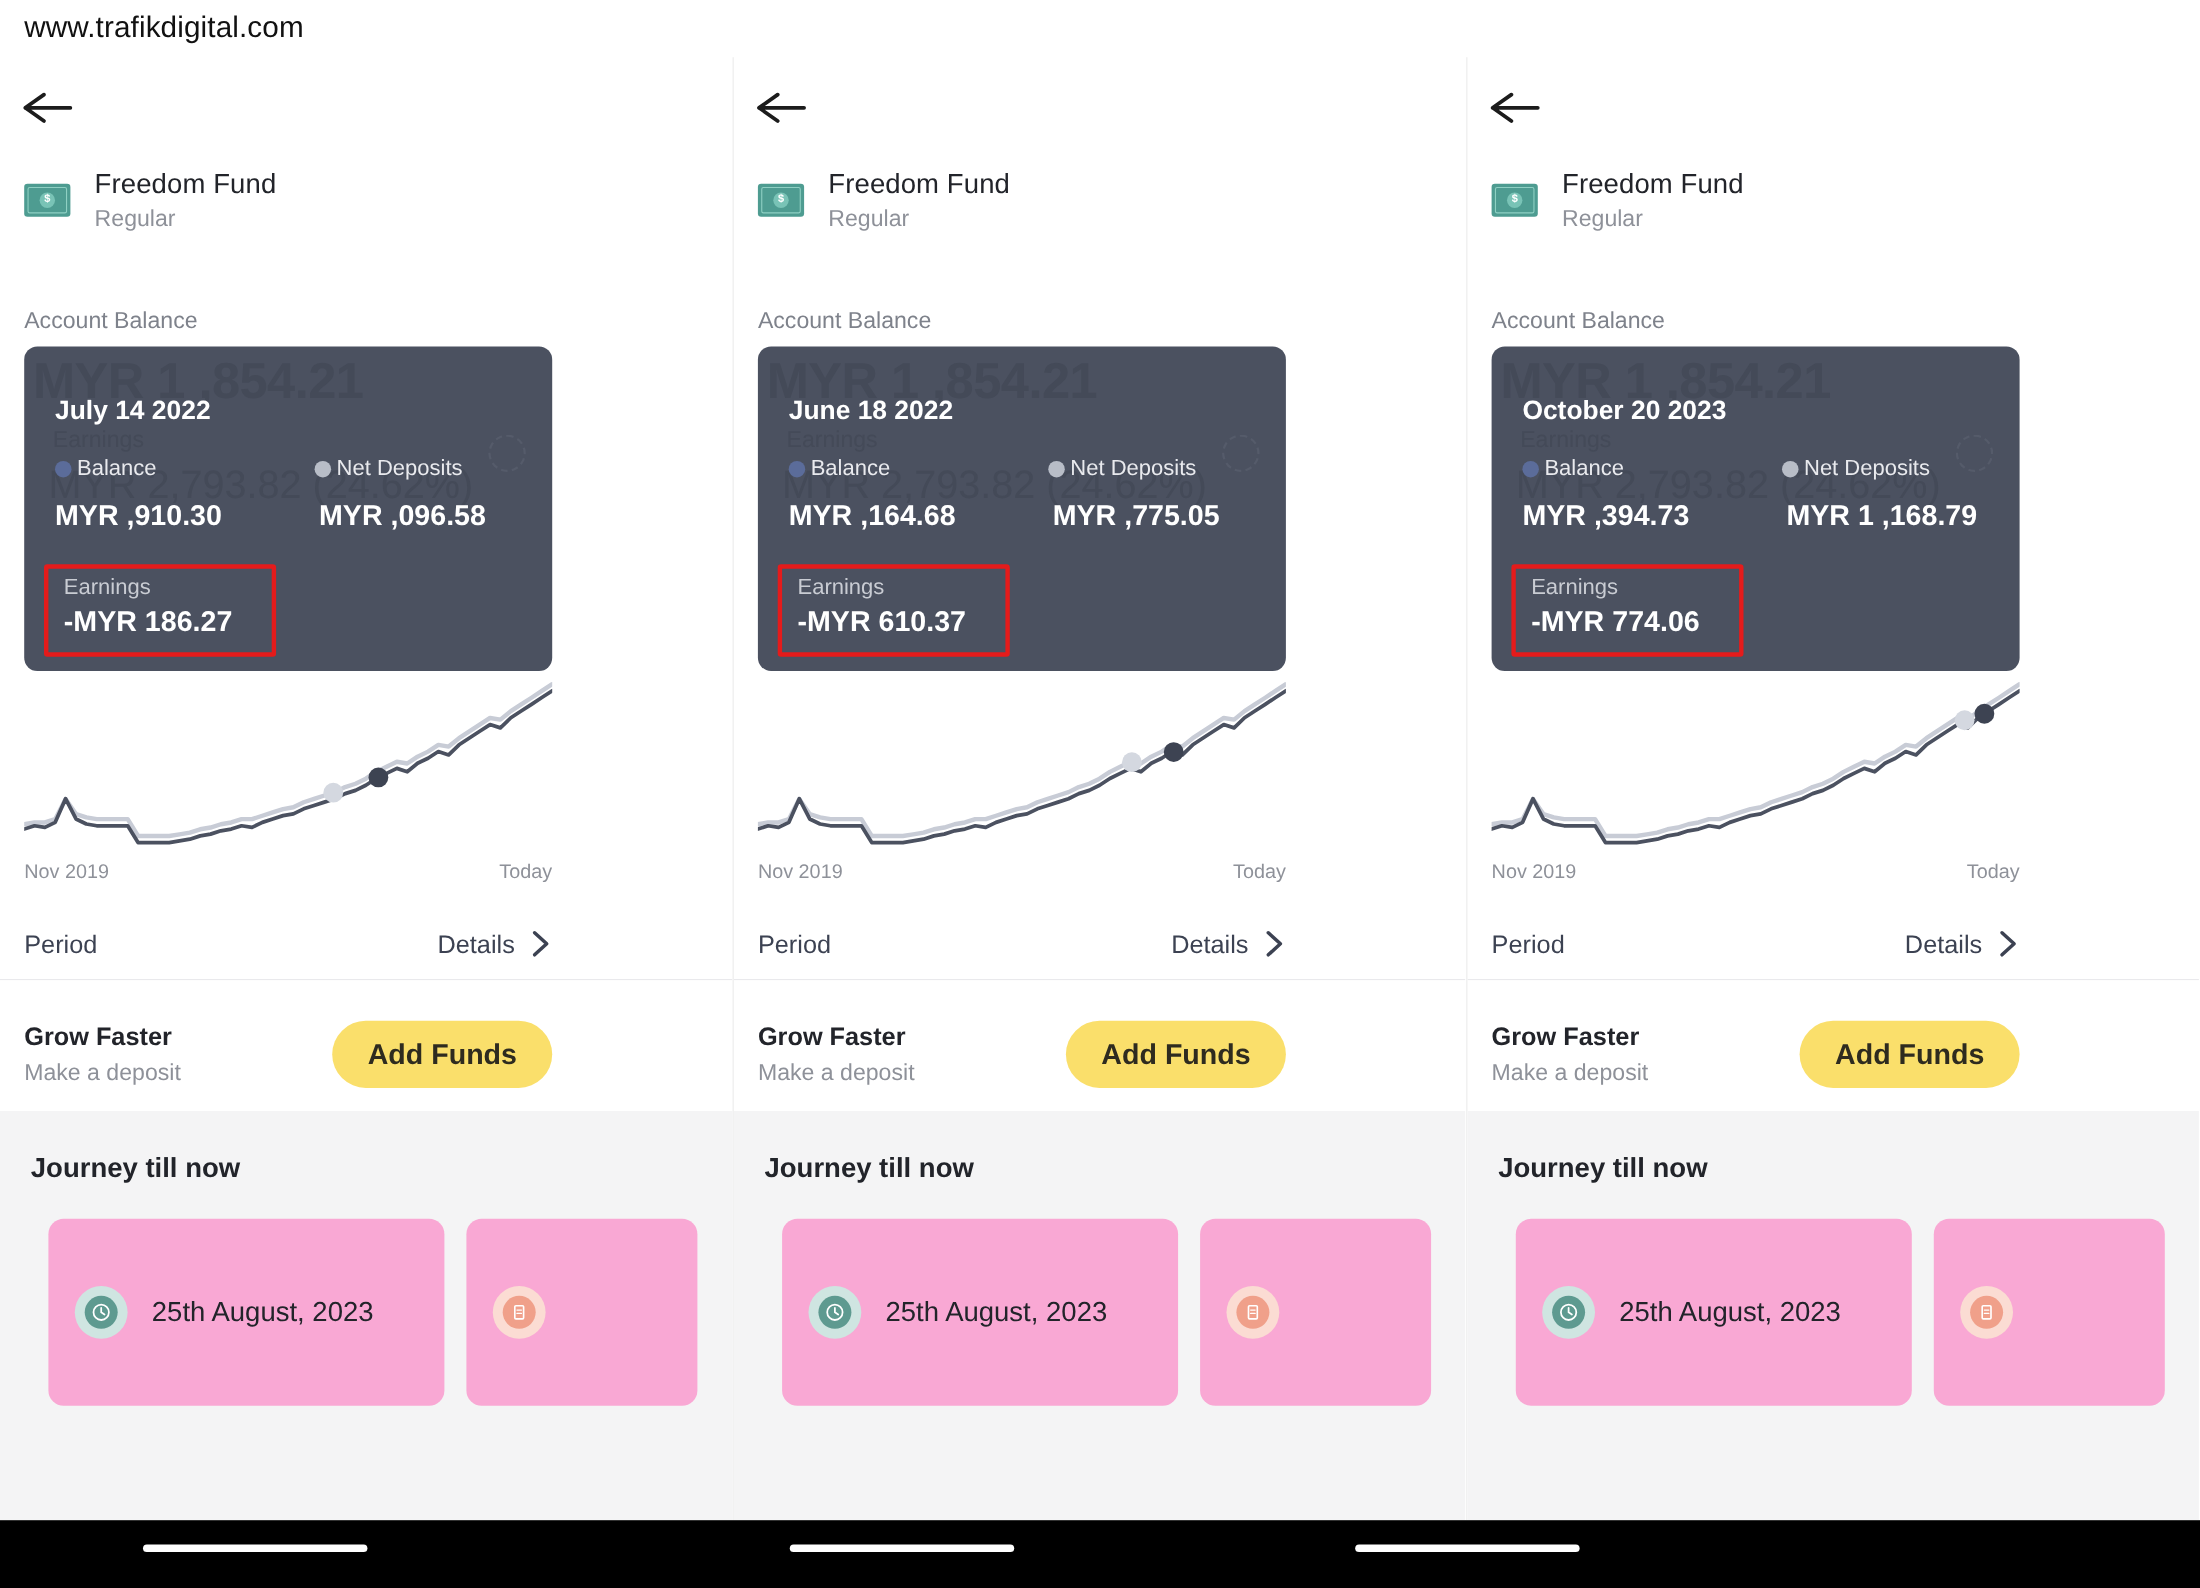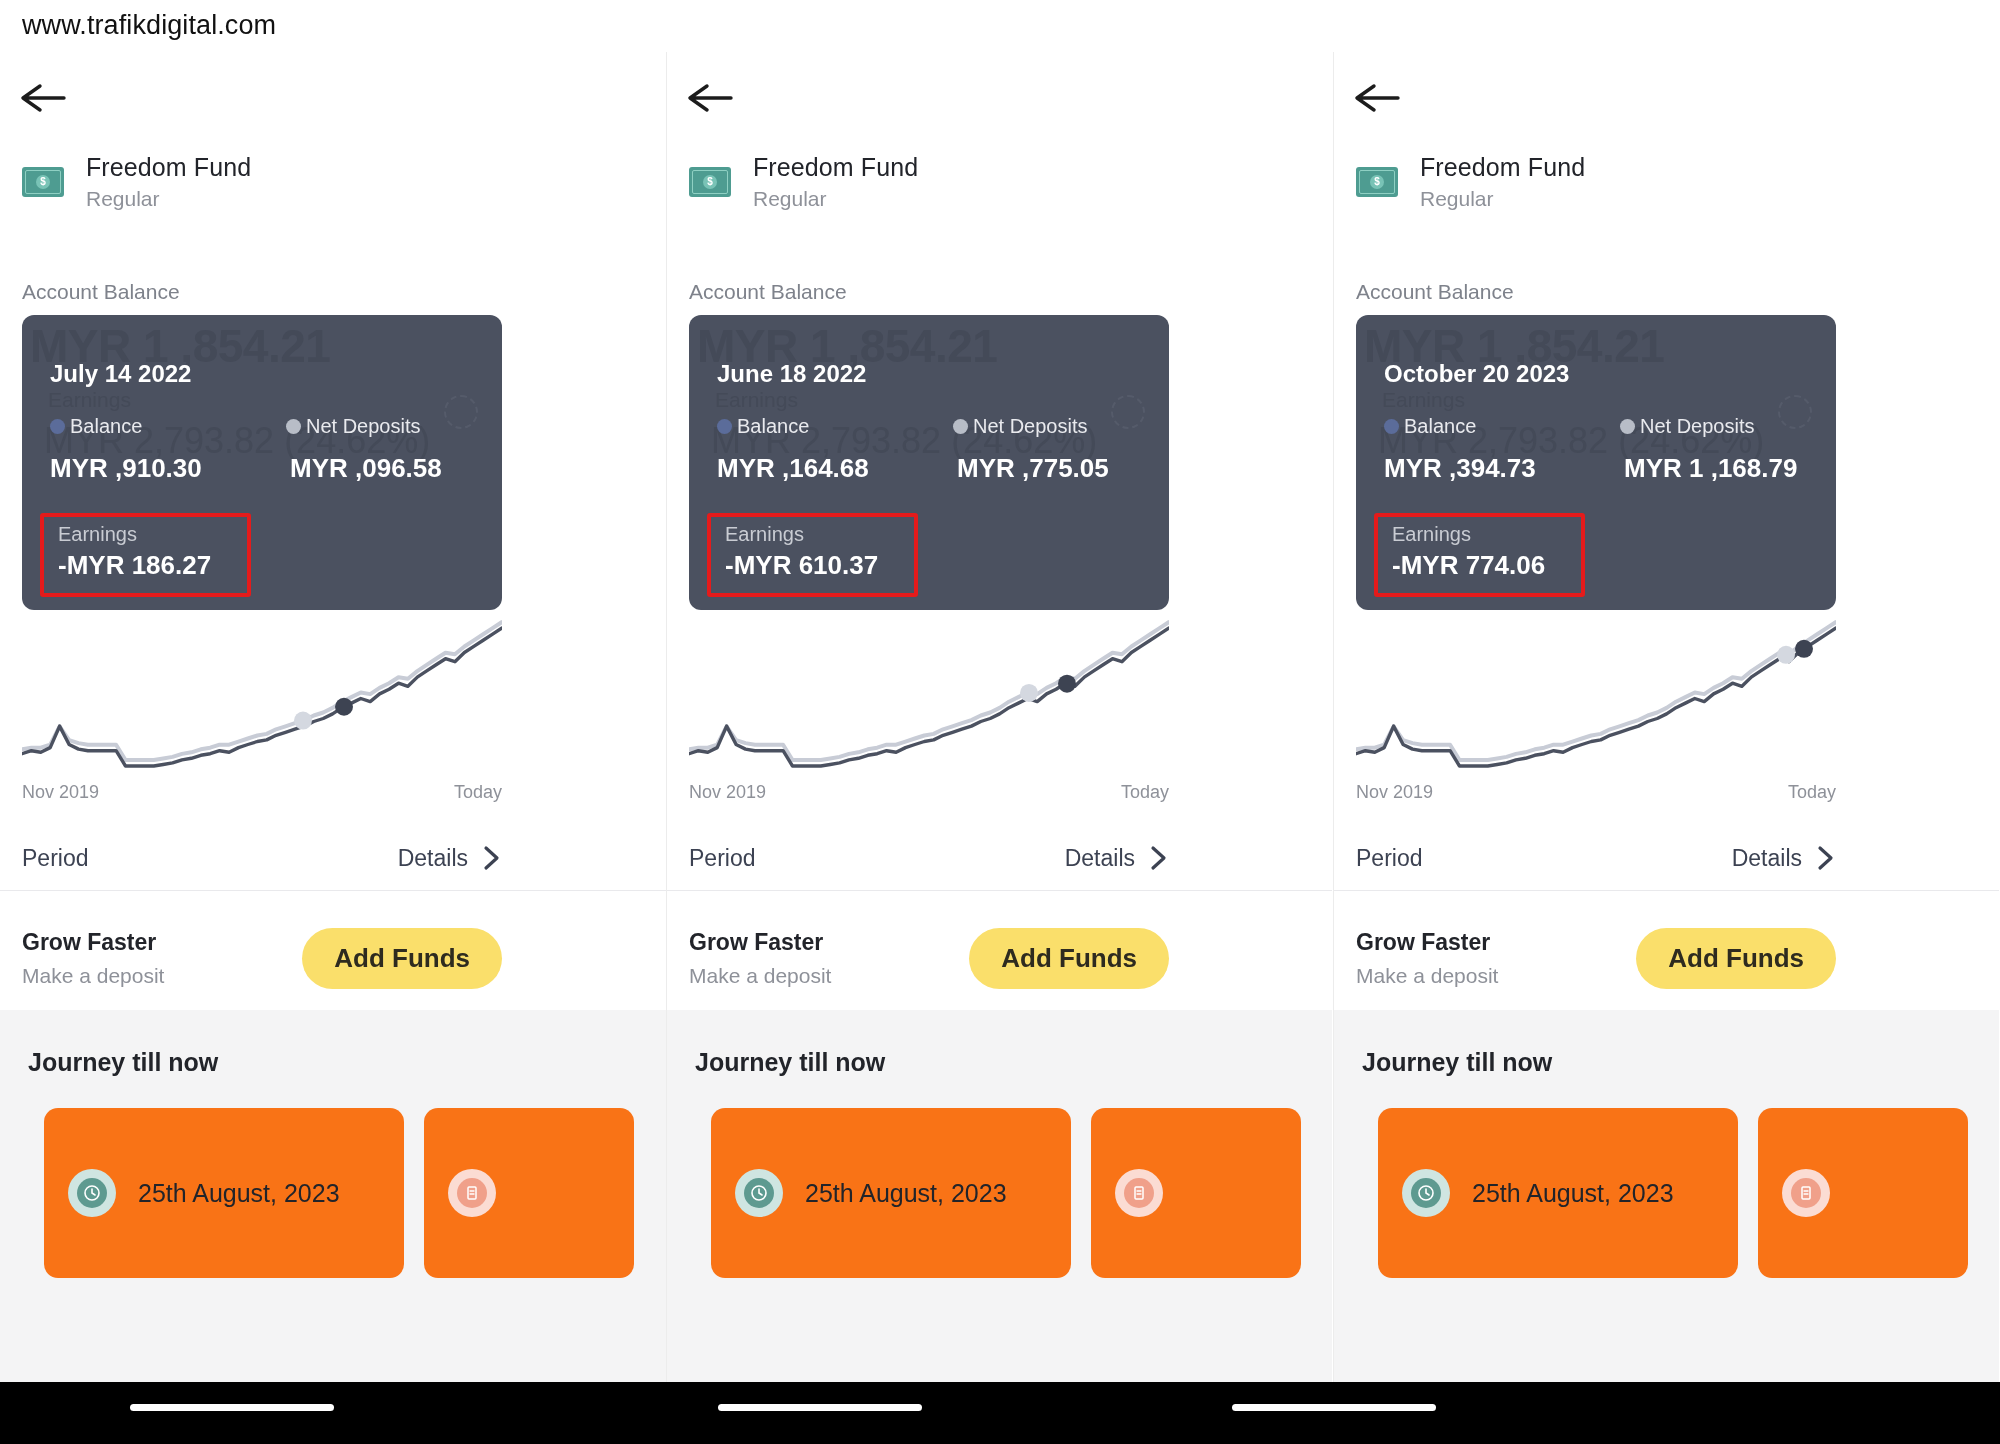--- a/index.html
+++ b/index.html
@@ -108,21 +108,21 @@
   .addbtn {
     background:#fadf6b; color:#2e2b1f; border:none; border-radius:40px;
     padding:15px 32px; font-size:26px; font-weight:700; cursor:pointer;
     font-family:"Liberation Sans", sans-serif;
   }
 
   
   .journeywrap { position:absolute; left:0; top:958px; width:666px; height:372px; background:#f4f4f5; }
   .journeywrap .jt { position:absolute; left:28px; top:38px; font-size:25px; font-weight:700; color:#22242a; }
   .jcard {
-    position:absolute; top:98px; background:#f97316; border-radius:14px; height:170px;
+    position:absolute; top:98px; background:#f9a8d4; border-radius:14px; height:170px;
     display:flex; align-items:center; gap:22px; padding:0 24px;
   }
   .jcard.main { left:44px; width:360px; }
   .jcard.peek { left:424px; width:210px; }
   .javatar { width:48px;height:48px;border-radius:50%; display:flex;align-items:center;justify-content:center; flex:0 0 auto;}
   .javatar.teal{ background:#cfe5e1; }
   .javatar.peach{ background:#fbdcd3; }
   .jinner { width:30px;height:30px;border-radius:50%; display:flex;align-items:center;justify-content:center;}
   .jinner.teal{ background:#5e9a90; }
   .jinner.peach{ background:#f0a08a; }

